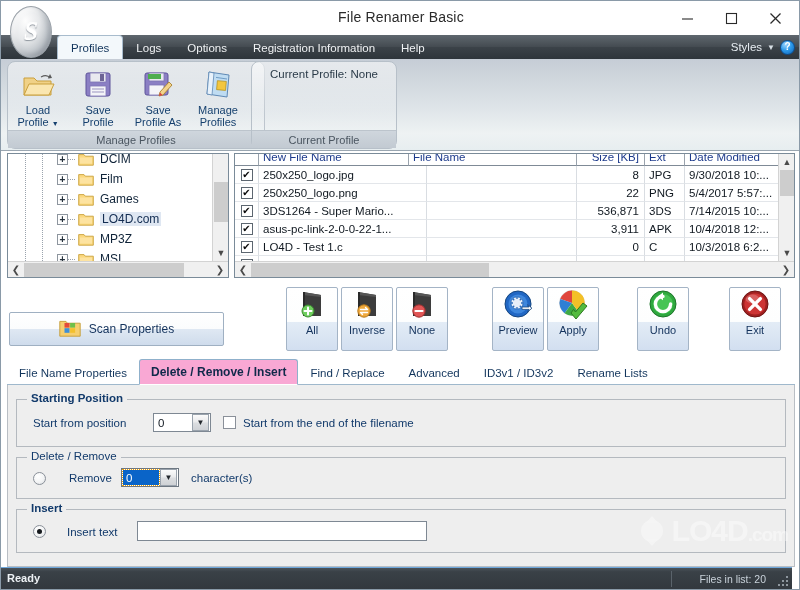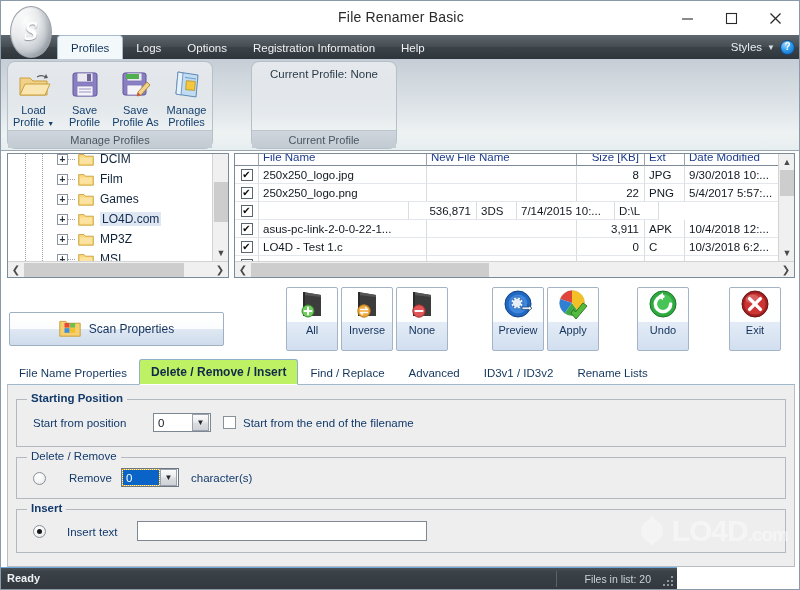--- a/index.html
+++ b/index.html
@@ -217,21 +217,21 @@
     position: absolute; left: 6px; top: 358px; width: 788px; height: 26px;
     border-bottom: 1px solid #9fb8cc;
     display: flex; align-items: flex-end;
   }
   .tab {
     height: 24px; padding: 0 11px; display: flex; align-items: center;
     font-size: 11.5px; color: #12355c; cursor: default;
     border: 1px solid transparent; border-bottom: none;
   }
   .tab.active {
-    background: #bef264; height: 26px; font-weight: bold; font-size: 12px;
+    background: #f9a8d4; height: 26px; font-weight: bold; font-size: 12px;
     border: 1px solid #8fb0cb; border-bottom: 1px solid #ffffff;
     border-radius: 3px 3px 0 0; margin-bottom: -1px; color: #10294a;
   }
 
   
   .panel {
     position: absolute; left: 6px; top: 384px; width: 788px; height: 182px;
     background: #eeeeee; border: 1px solid #b9bec4; border-top: none;
   }
   .gbox {
@@ -283,21 +283,21 @@
     position: absolute; right: 6px; bottom: 18px;
     display: flex; align-items: center; gap: 3px;
     opacity: .42; pointer-events: none;
   }
   .wm-mark { width: 34px; height: 34px; position: relative; }
   .wm-text { font-size: 30px; font-weight: bold; color: #ffffff; letter-spacing: -1px; line-height: 1; }
   .wm-text .sm { font-size: 19px; font-weight: bold; }
 
   
   .statusbar {
-    position: absolute; left: 0; bottom: 0; width: 676px; height: 22px;
+    position: absolute; left: 0; bottom: 0; width: 791px; height: 22px;
     background: linear-gradient(to bottom, #4b535a 0%, #3a4147 18%, #32383e 100%);
     border-top: 1px solid #6fa8dc;
   }
   .sb-left { position: absolute; left: 6px; top: 4px; font-size: 11px; color: #eef2f5; font-weight: bold; }
   .sb-right { position: absolute; right: 26px; top: 5px; font-size: 10.5px; color: #c9d2da; }
   .sb-grip { position: absolute; right: 4px; bottom: 3px; width: 12px; height: 12px; }
   .sb-grip i {
     position: absolute; width: 2px; height: 2px; background: #8e979f; display: block;
   }
   .sb-sep { position: absolute; right: 120px; top: 3px; width: 1px; height: 16px; background: #5a636b; }
@@ -345,21 +345,21 @@
   </div>
 
   <div class="applogo">
     <div class="logo-coin">
         <span>S</span>
       </div>
   </div>
 
   <div class="ribbon">
 
-    <div class="rgroup" style="left:6px; width:206px;">
+    <div class="rgroup" style="left:6px; width:258px;">
       <div class="rgroup-body">
 
         <div class="rbtn">
           <div class="ricon">
             <svg width="34" height="32" viewBox="0 0 34 32">
               <path d="M3 10 L3 27 L30 27 L30 13 L16 13 L13 10 Z" fill="#f0d187" stroke="#c99f3d" stroke-width="1"></path>
               <path d="M3 27 L8 16 L33 16 L28 27 Z" fill="#fae6b0" stroke="#c99f3d" stroke-width="1"></path>
               <path d="M20 9 q6 -3 9 1" fill="none" stroke="#5a5a5a" stroke-width="1.2"></path>
               <path d="M29 6 l2 4 l-4.2 .4 z" fill="#5a5a5a"></path>
             </svg>
@@ -521,22 +521,22 @@
       <div style="flex:1;"></div>
       <div class="hbtn">❯</div>
     </div>
   </div>
 
   <div class="filelist">
     <div class="fl-inner" style="width:545px;">
 
       <div class="fl-head">
         <div class="cbhead"></div>
+        <div class="th" style="width:150px;flex:0 0 150px;">New File Name</div>
         <div class="th" style="width:168px;flex:0 0 168px;">File Name</div>
-        <div class="th" style="width:150px;flex:0 0 150px;">New File Name</div>
         <div class="th num" style="width:68px;flex:0 0 68px;">Size [KB]</div>
         <div class="th" style="width:40px;flex:0 0 40px;">Ext</div>
         <div class="th" style="width:98px;flex:0 0 98px;">Date Modified</div>
         <div class="th" style="width:44px;flex:0 0 44px;">Direc</div>
       </div>
 
       <div class="fl-row">
         <div class="cbcell">
             <span class="chk">✔</span>
           </div>
@@ -557,20 +557,21 @@
         <div class="td num" style="width:68px;flex:0 0 68px;">22</div>
         <div class="td" style="width:40px;flex:0 0 40px;">PNG</div>
         <div class="td" style="width:98px;flex:0 0 98px;">5/4/2017 5:57:...</div>
         <div class="td" style="width:44px;flex:0 0 44px;">D:\L</div>
       </div>
 
       <div class="fl-row">
         <div class="cbcell">
             <span class="chk">✔</span>
           </div>
+        <div class="td" style="width:168px;flex:0 0 168px;">3DS1264 - Super Mario...</div>
         <div class="td" style="width:150px;flex:0 0 150px;"></div>
         <div class="td num" style="width:68px;flex:0 0 68px;">536,871</div>
         <div class="td" style="width:40px;flex:0 0 40px;">3DS</div>
         <div class="td" style="width:98px;flex:0 0 98px;">7/14/2015 10:...</div>
         <div class="td" style="width:44px;flex:0 0 44px;">D:\L</div>
       </div>
 
       <div class="fl-row">
         <div class="cbcell">
             <span class="chk">✔</span>

